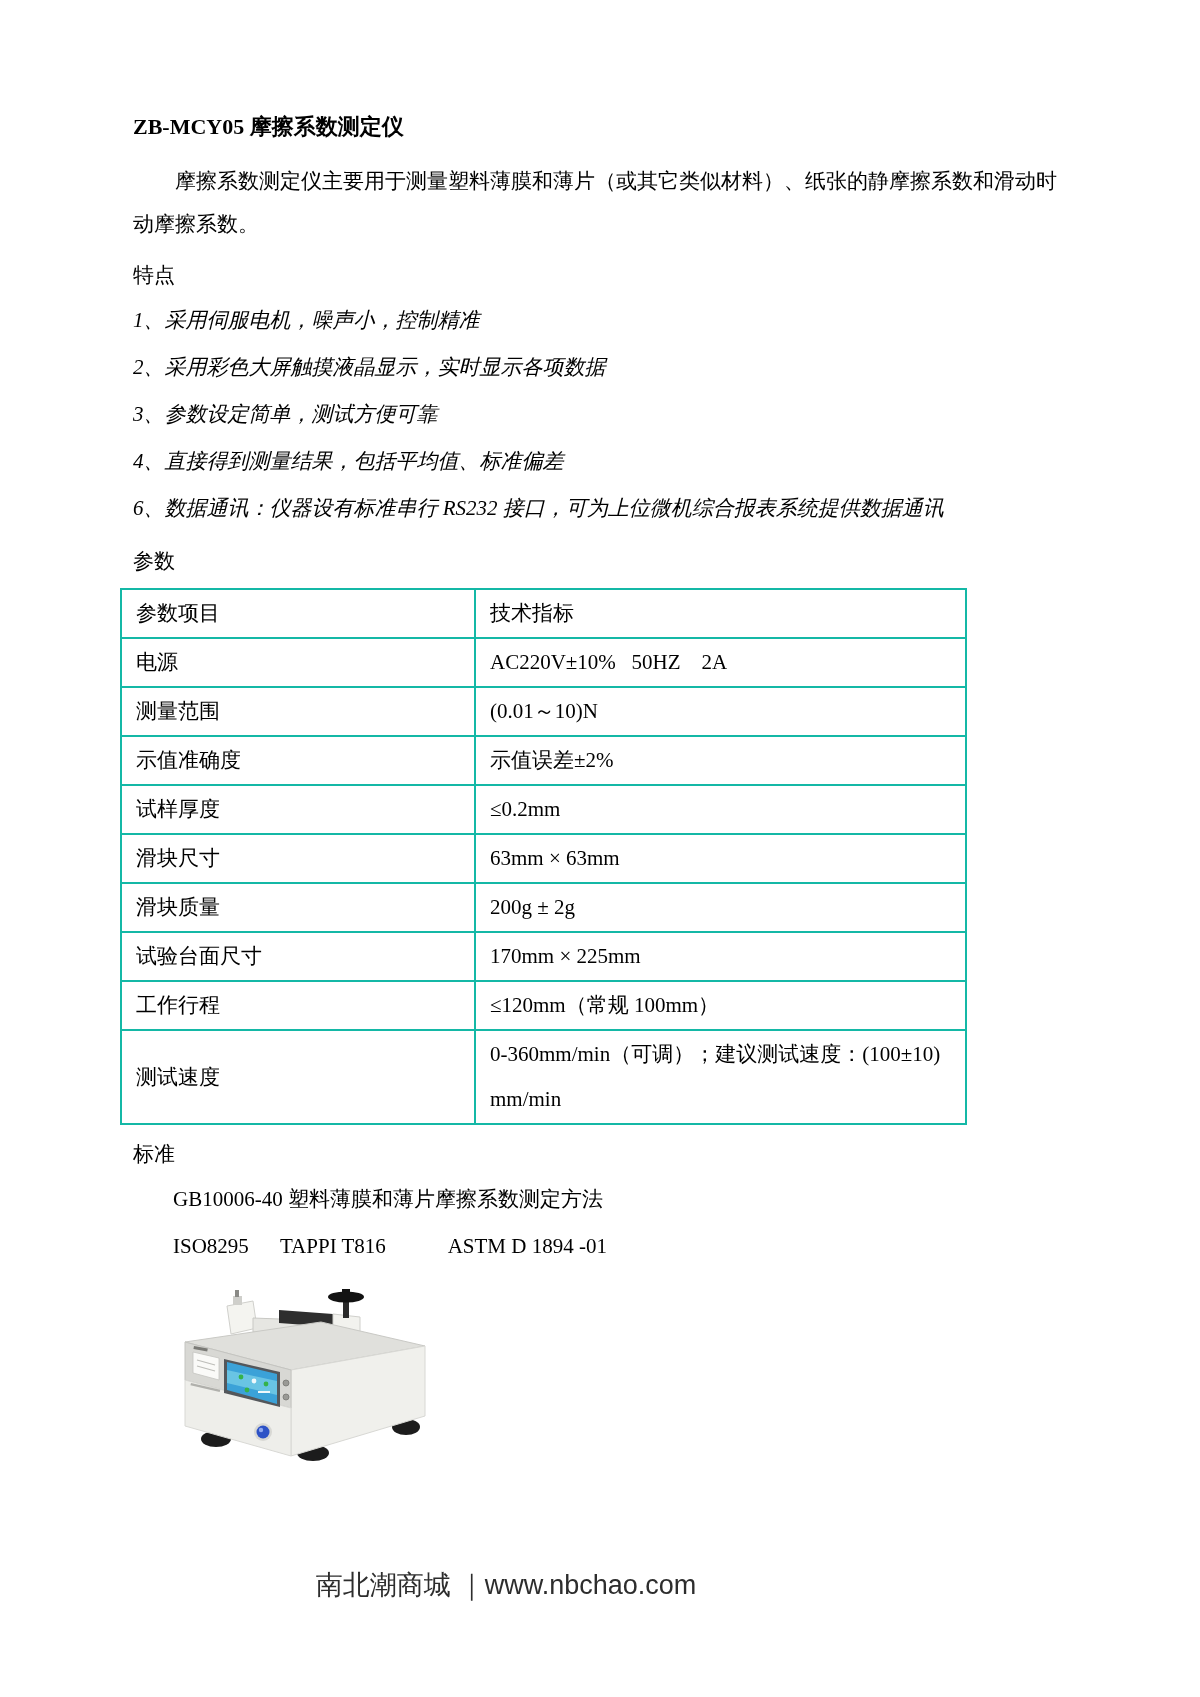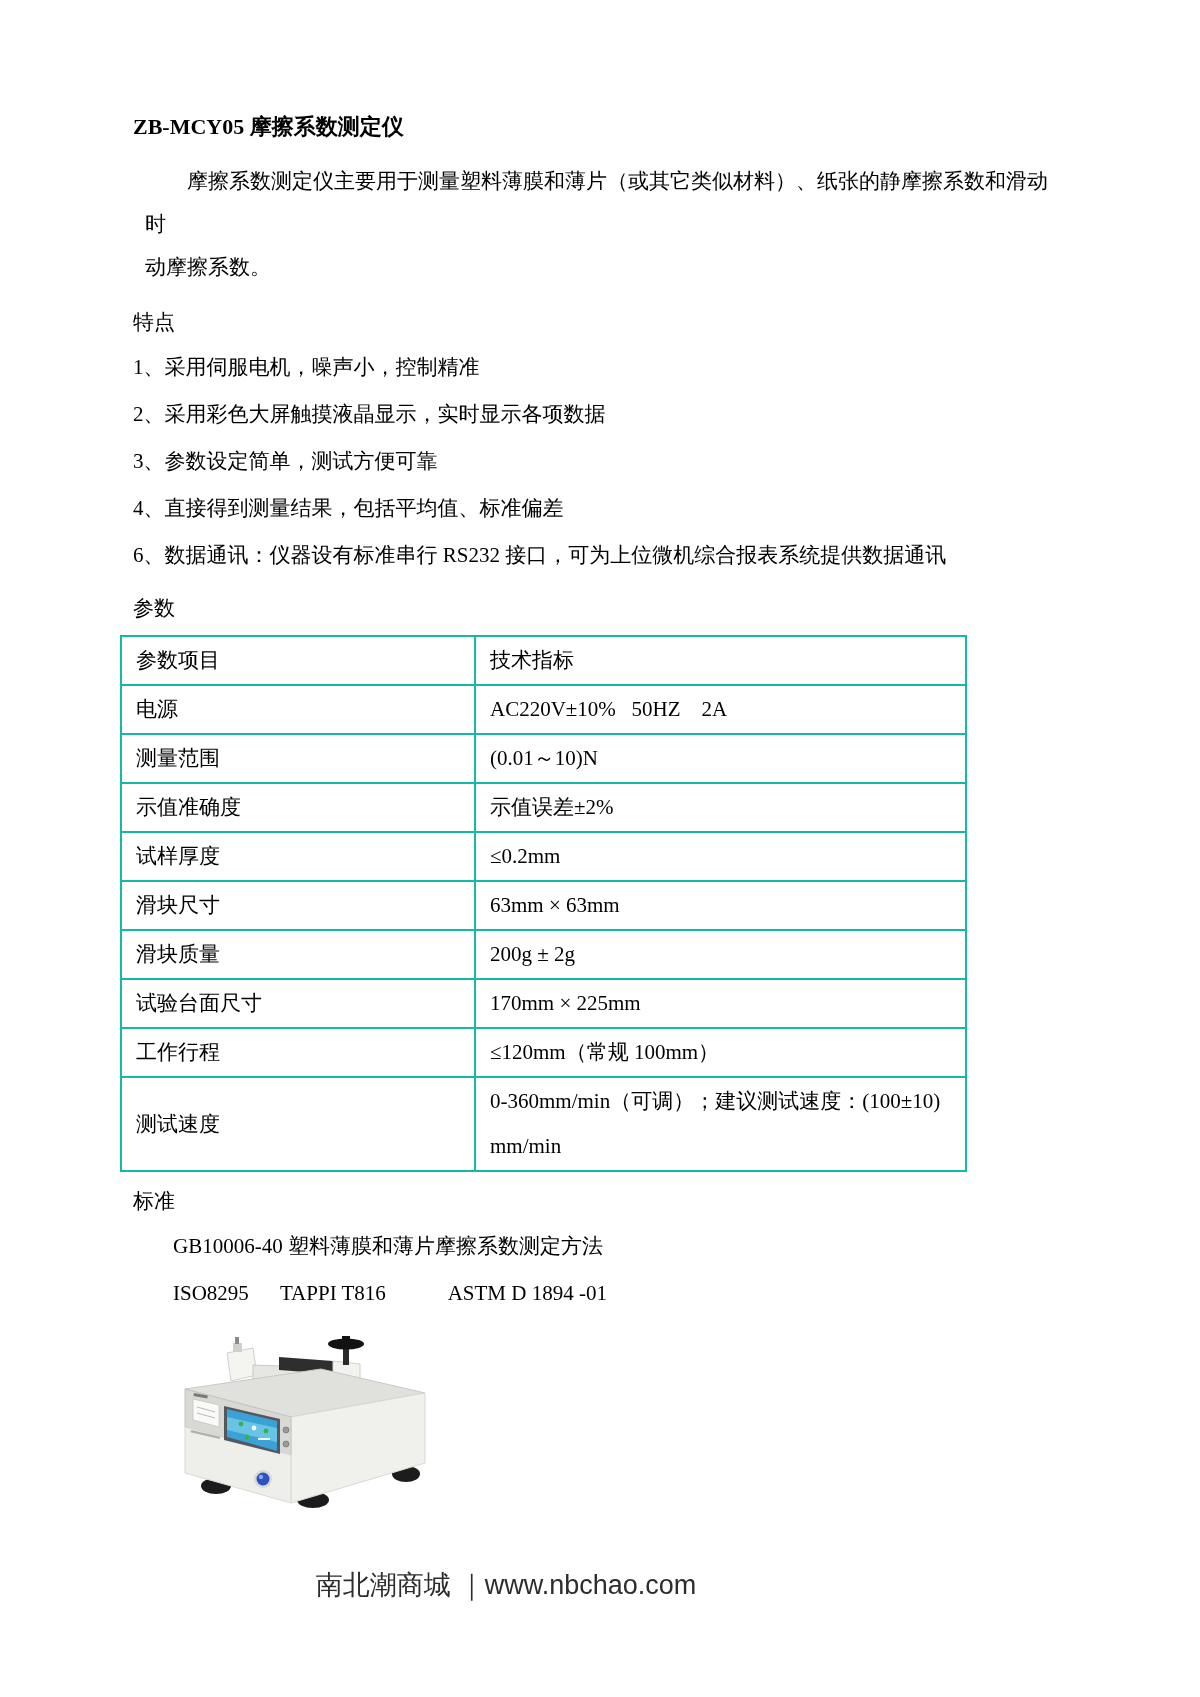--- a/index.html
+++ b/index.html
@@ -23,33 +23,34 @@
   }
   .doc-title {
     font-size: 22px;
     font-weight: bold;
     line-height: 30px;
     margin: 0 0 18px 0;
   }
   .intro {
     font-size: 21px;
     line-height: 43px;
-    margin: 12px;
+    margin: 0;
     white-space: pre-wrap;
   }
   .section-heading {
     font-size: 21px;
     font-weight: normal;
     line-height: 43px;
     margin: 8px 0 0 0;
   }
   .feature-list {
     margin: 0;
     padding: 0;
     list-style: none;
+    font-style: italic;
   }
   .feature-item {
     font-size: 21px;
     line-height: 47px;
     white-space: pre-wrap;
   }
   table.params {
     border-collapse: collapse;
     table-layout: fixed;
     width: 845px;

